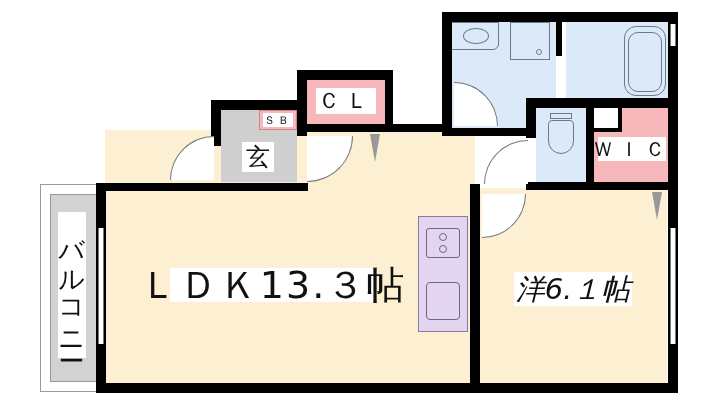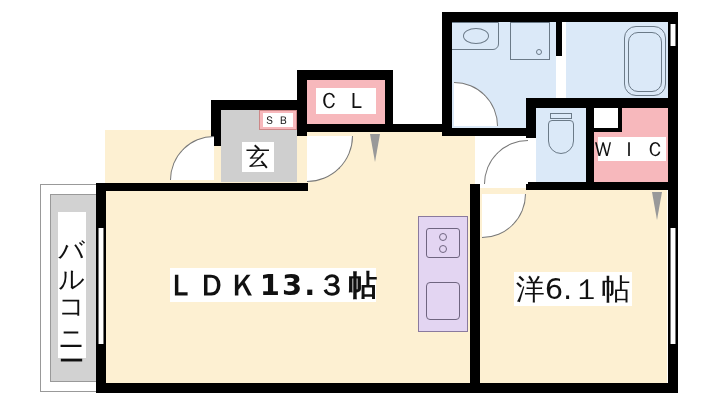--- a/index.html
+++ b/index.html
@@ -91,14 +91,14 @@
 <div class="window" style="left:670px;top:24px;width:6px;height:22px;"></div>
 
 <div class="door-arc" style="left:170px;top:136px;width:44px;height:44px;border-radius:44px 0 0 0;border-right:none;border-bottom:none;"></div>
 <div class="door-arc" style="left:307px;top:136px;width:46px;height:46px;border-radius:0 0 46px 0;border-left:none;border-top:none;"></div>
 <div class="door-arc" style="left:454px;top:82px;width:44px;height:44px;border-radius:0 44px 0 0;border-left:none;border-bottom:none;"></div>
 <div class="door-arc" style="left:484px;top:140px;width:44px;height:44px;border-radius:44px 0 0 0;border-right:none;border-bottom:none;"></div>
 <div class="door-arc" style="left:482px;top:194px;width:44px;height:44px;border-radius:0 0 44px 0;border-left:none;border-top:none;"></div>
 <div class="abs" style="left:370px;top:134px;width:0;height:0;border-left:5px solid transparent;border-right:5px solid transparent;border-top:28px solid #999;"></div>
 <div class="abs" style="left:652px;top:192px;width:0;height:0;border-left:5px solid transparent;border-right:5px solid transparent;border-top:28px solid #999;"></div>
 
-<div class="label" style="left:170px;top:268px;width:206px;height:34px;font-size:29px;letter-spacing:2px;font-weight:bold;">ＬＤＫ13.３帖</div>
-<div class="label" style="left:514px;top:272px;width:118px;height:34px;font-size:29px;">洋6.１帖</div>
+<div class="label" style="left:170px;top:268px;width:206px;height:34px;font-size:38px;letter-spacing:2px;">ＬＤＫ13.３帖</div>
+<div class="label" style="left:514px;top:272px;width:118px;height:34px;font-size:29px;font-style:italic;">洋6.１帖</div>
 
 </body></html>

